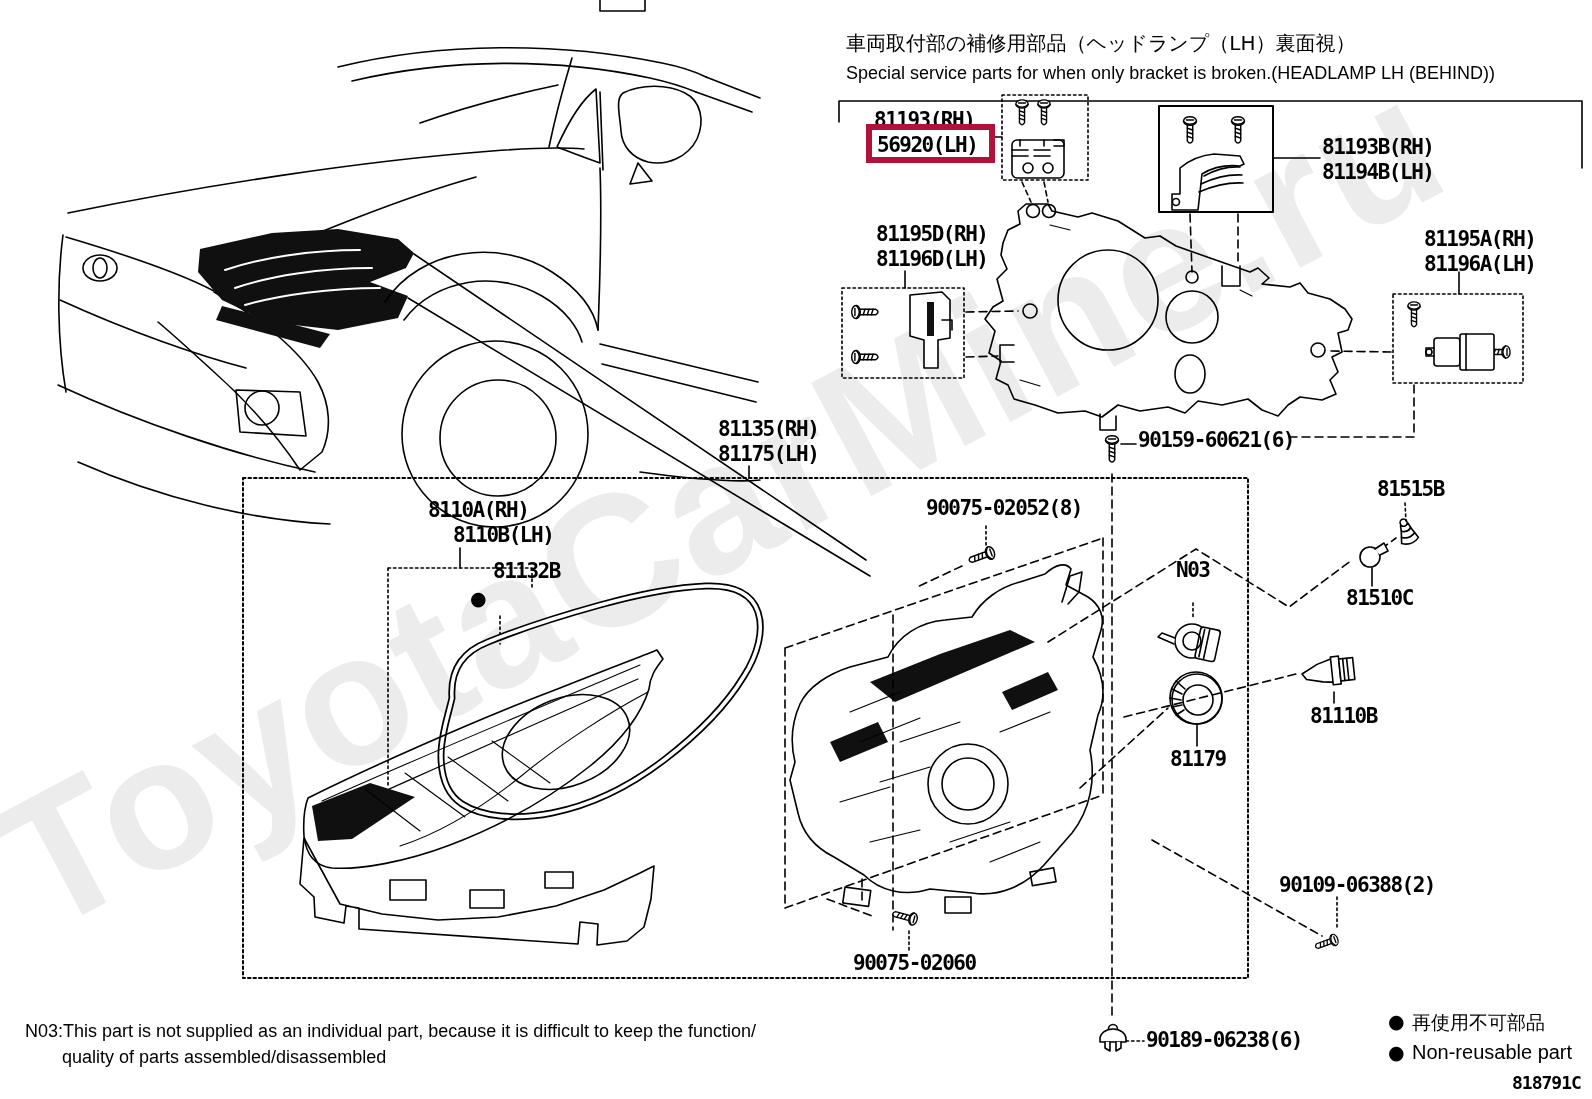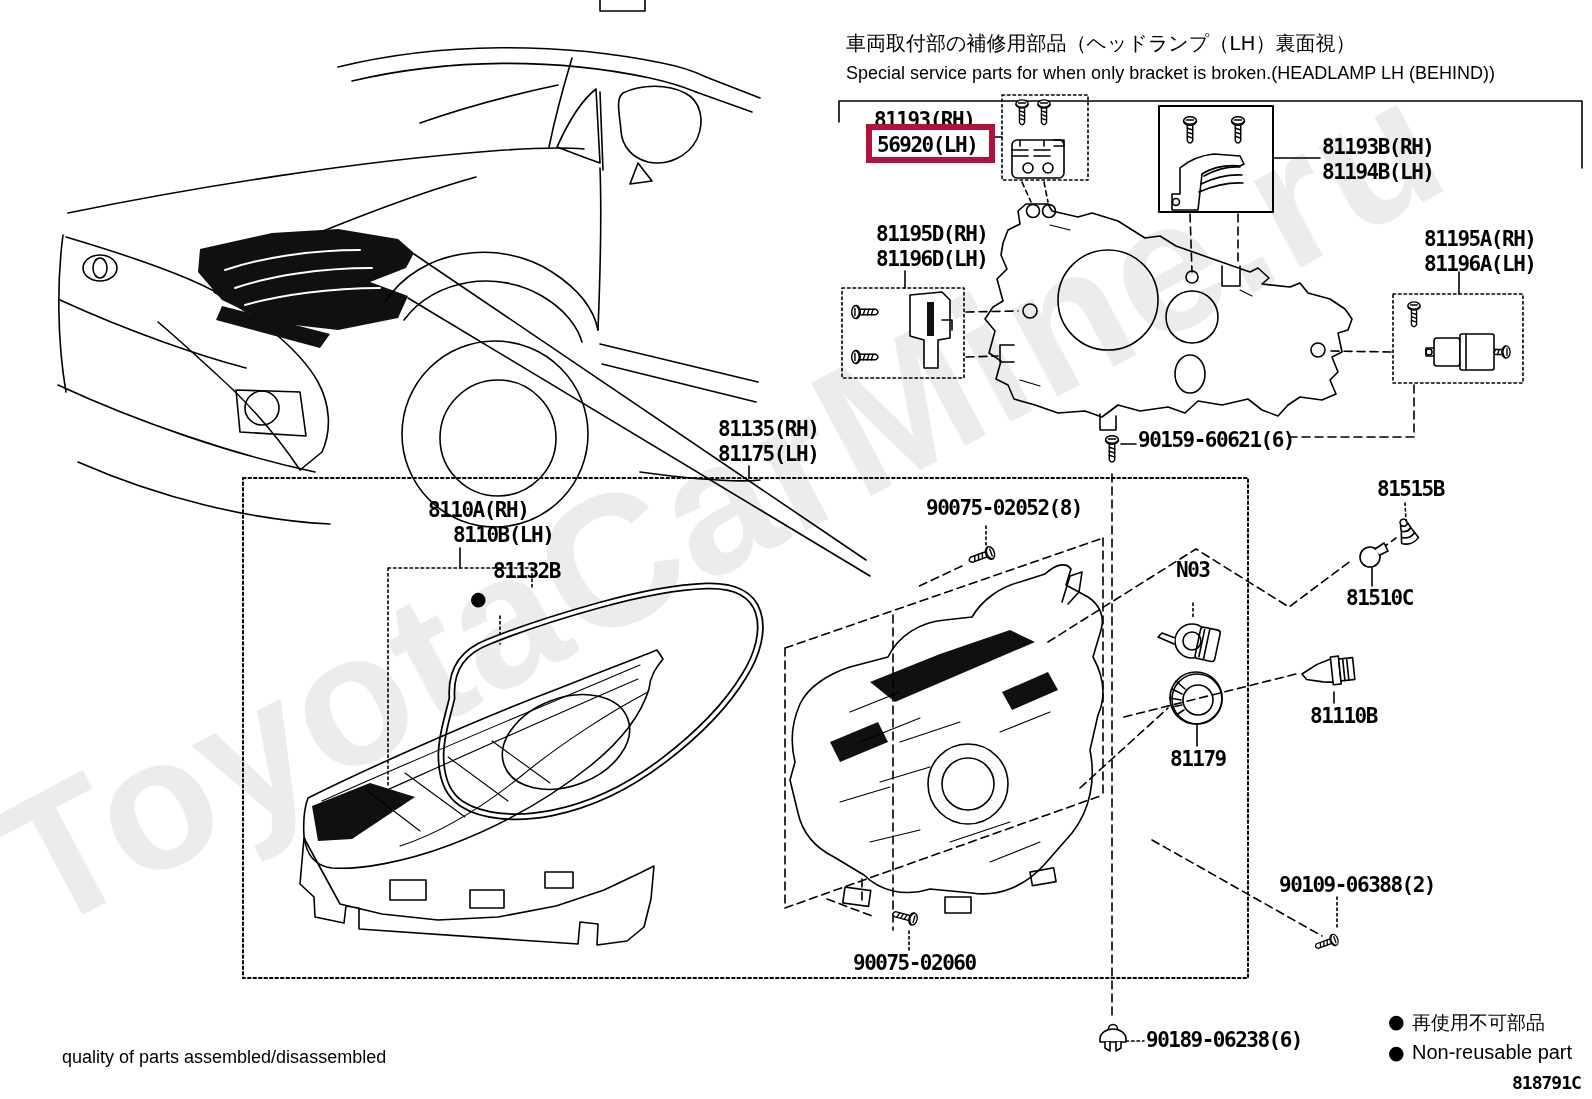--- a/index.html
+++ b/index.html
@@ -306,17 +306,18 @@
   <div class="pn" style="left:1377px;top:479px">81515B</div>
   <div class="pn" style="left:1346px;top:588px">81510C</div>
   <div class="pn" style="left:1279px;top:875px">90109-06388(2)</div>
   <div class="pn" style="left:1146px;top:1030px">90189-06238(6)</div>
 
   <div class="blt" style="left:1388px;top:1012px">●</div>
   <div class="jp" style="left:1412px;top:1010px">再使用不可部品</div>
   <div class="blt" style="left:1388px;top:1043px">●</div>
   <div class="en" style="left:1412px;top:1041px;font-size:20px">Non-reusable part</div>
 
+  <div class="en" style="left:25px;top:1021px">N03:This part is not supplied as an individual part, because it is difficult to keep the function/</div>
   <div class="en" style="left:62px;top:1047px">quality of parts assembled/disassembled</div>
 
   <div class="code" style="left:1512px;top:1072px">818791C</div>
 
 </div>
 
 </body></html>

